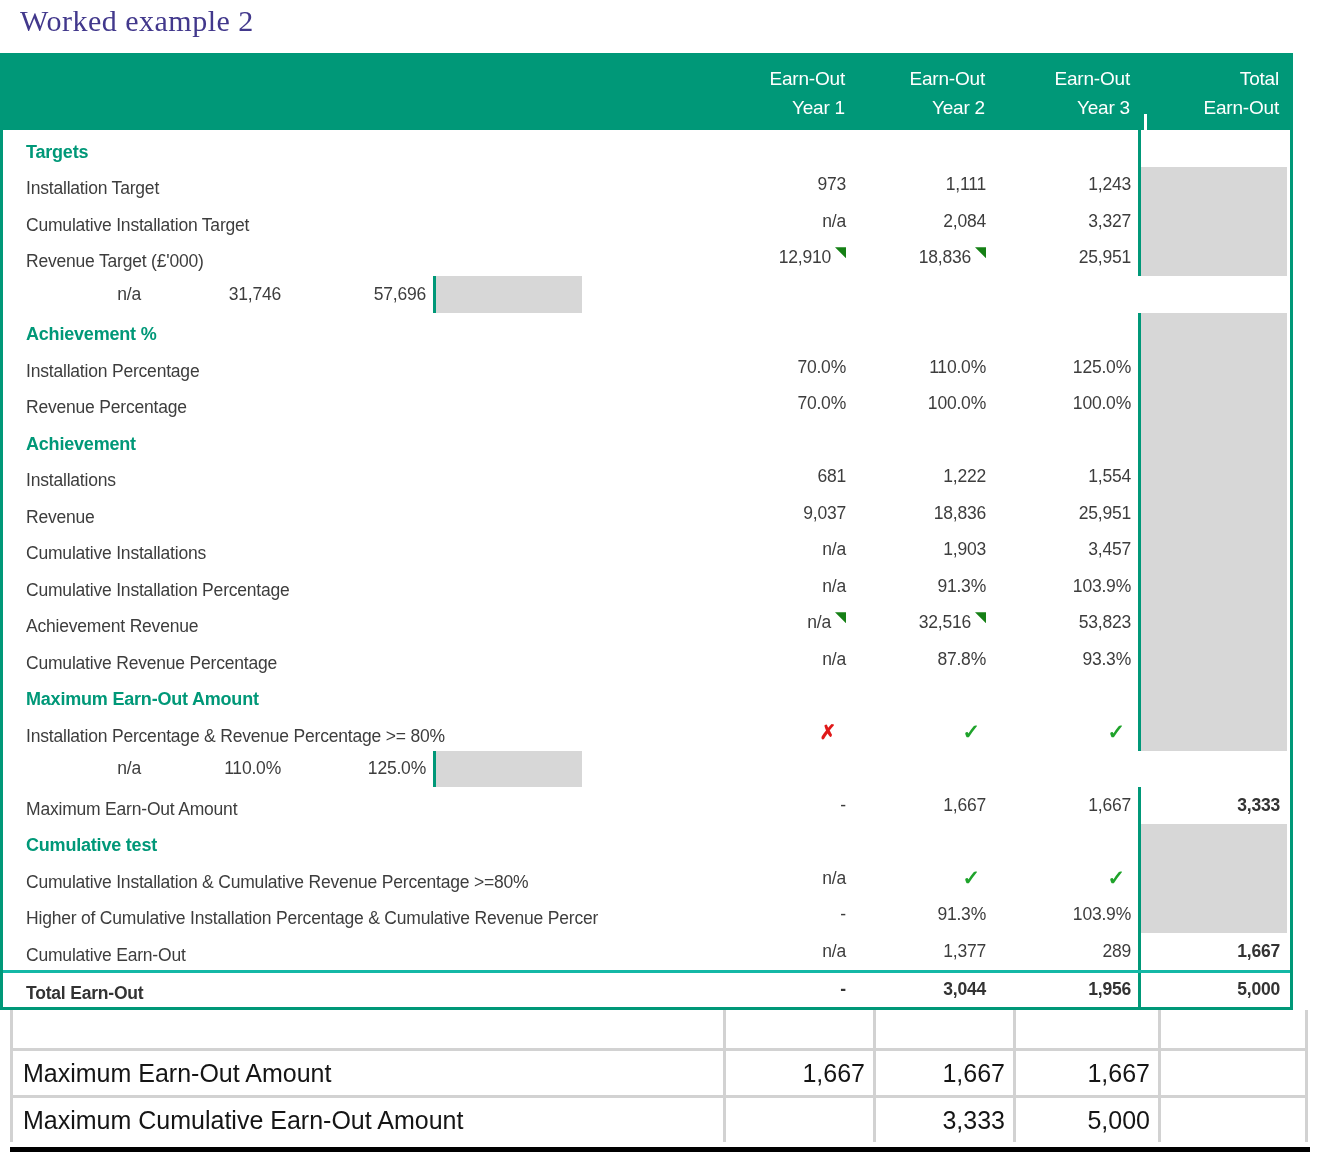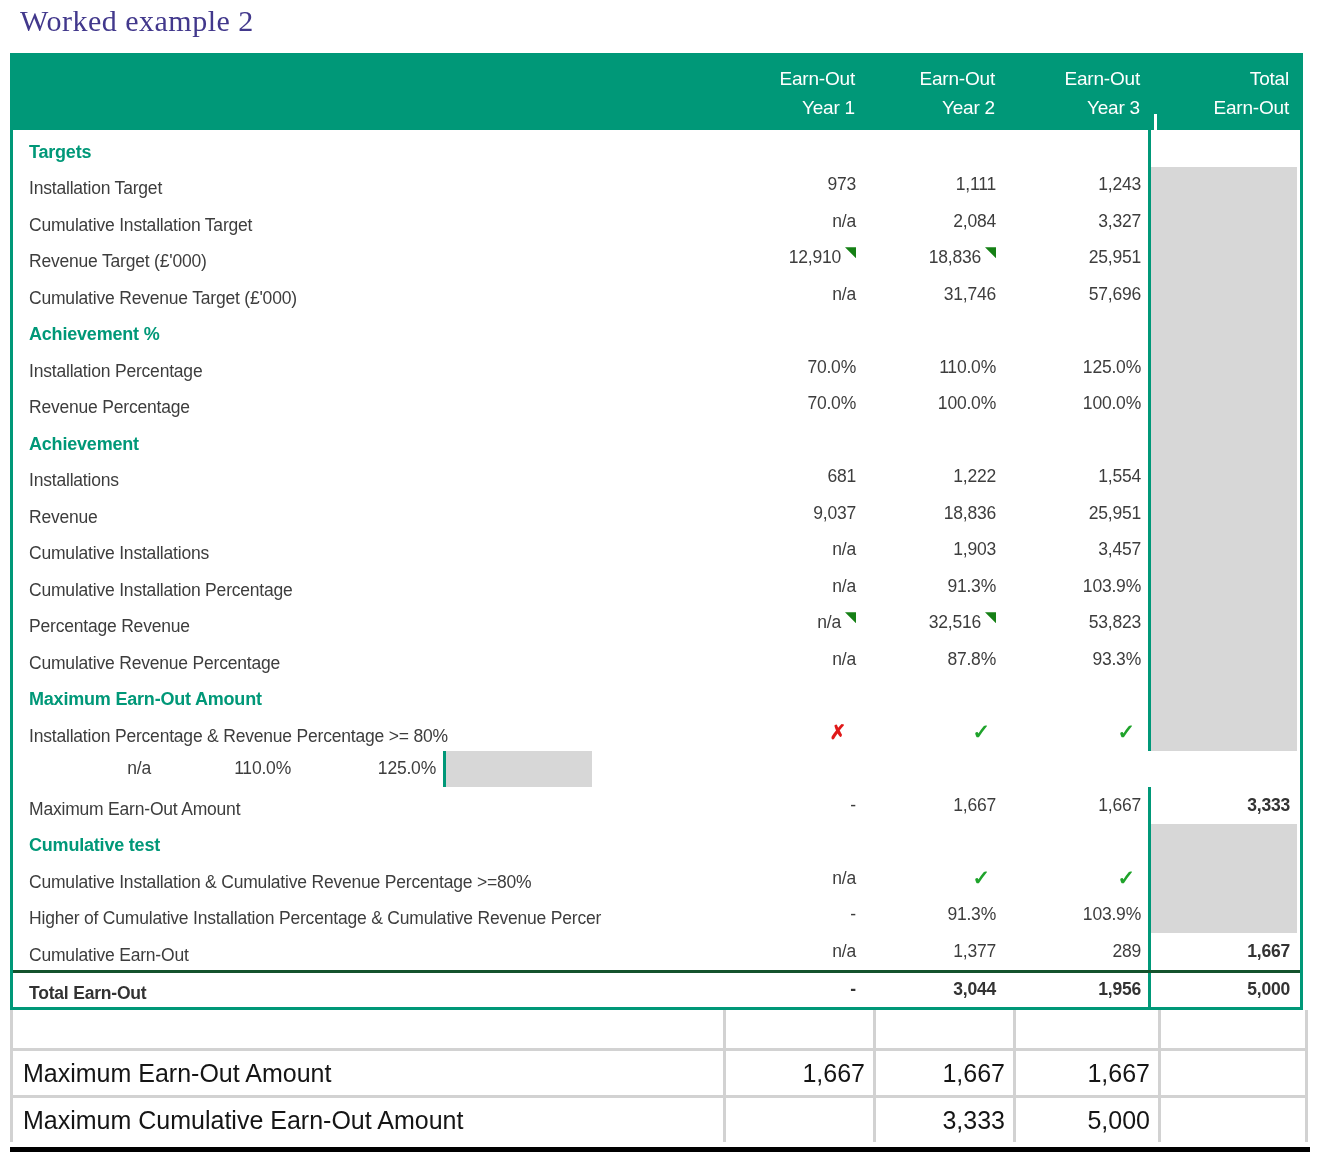--- a/index.html
+++ b/index.html
@@ -4,39 +4,39 @@
 <style>
   html,body{margin:0;padding:0;background:#fff;}
   .page{position:relative;width:1320px;height:1166px;background:#fff;
         font-family:"Liberation Sans",sans-serif;overflow:hidden;}
 
   
   .title{position:absolute;left:20px;top:4px;font-family:"Liberation Serif",serif;
          font-size:30px;color:#42388c;letter-spacing:.5px;}
 
   
-  .main-table{position:absolute;left:10px;top:53px;width:1293px;
+  .main-table{position:absolute;left:0;top:53px;width:1293px;
               border-left:3px solid #009878;border-right:3px solid #009878;
               box-sizing:border-box;letter-spacing:-0.2px;}
   .thead{display:flex;height:77px;background:#009878;color:#fff;
          font-size:19px;box-sizing:border-box;padding-top:11px;position:relative;}
   .thead .hlabel{width:705px;}
   .thead .hcell{text-align:right;padding-right:8px;line-height:29px;box-sizing:border-box;}
   .hc1{width:145px;}.hc2{width:140px;}.hc3{width:145px;}.hc4{width:149px;}
   .hdr-divider{position:absolute;left:1141px;bottom:0;width:3px;height:16px;background:#ffffff;}
 
   .row{display:flex;height:36.5px;align-items:center;font-size:17.5px;color:#3d3d3d;box-sizing:border-box;}
-  .row .label{width:705px;padding-left:16px;box-sizing:border-box;white-space:nowrap;overflow:hidden;margin-top:8px;}
+  .row .label{width:705px;padding-left:23px;box-sizing:border-box;white-space:nowrap;overflow:hidden;margin-top:8px;}
   .row .cell{text-align:right;padding-right:7px;box-sizing:border-box;white-space:nowrap;}
   .row .c1{width:145px;}.row .c2{width:140px;}.row .c3{width:145px;}
   .row .ctotal{width:149px;border-left:3px solid #009878;background:#d7d7d7;
                align-self:stretch;display:flex;align-items:center;justify-content:flex-end;}
   .row .ctotal.white{background:#fff;}
   .row.section .label{color:#009878;font-weight:bold;font-size:18px;}
-  .row.total-row{height:40px;border-top:3px solid #14532d;border-bottom:3px solid #009878;font-weight:bold;color:#333;}
+  .row.total-row{height:40px;border-top:3px solid #14b8a6;border-bottom:3px solid #009878;font-weight:bold;color:#333;}
   .bold{font-weight:bold;color:#333;}
   .icon-check{color:#1fa32b;font-size:21px;font-weight:bold;padding-right:6px;}
   .icon-cross{color:#e01919;font-size:20px;font-weight:bold;padding-right:10px;}
   .flag{display:inline-block;width:11px;height:11px;background:#158015;
         clip-path:polygon(0 0,100% 0,100% 100%);margin-left:4px;position:relative;top:-5px;}
 
   
   .summary{position:absolute;left:10px;top:1010px;width:1298px;
            border-left:3px solid #d2d2d2;box-sizing:border-box;font-size:25px;color:#151515;}
   .srow{display:flex;box-sizing:border-box;}
@@ -110,21 +110,20 @@
         <div class="row">
           <div class="label">Revenue Target (£'000)</div>
           <div class="cell c1"><span>12,910</span><span class="flag"></span></div>
           <div class="cell c2"><span>18,836</span><span class="flag"></span></div>
           <div class="cell c3"><span>25,951</span></div>
           <div class="cell ctotal">
             <span></span>
           </div>
         </div>
         <div class="row">
-          <div class="label">Cumulative Revenue Target (£'000)</div>
           <div class="cell c1"><span>n/a</span></div>
           <div class="cell c2"><span>31,746</span></div>
           <div class="cell c3"><span>57,696</span></div>
           <div class="cell ctotal">
             <span></span>
           </div>
         </div>
         <div class="row section">
           <div class="label">Achievement %</div>
           <div class="cell c1"><span></span></div>
@@ -191,21 +190,21 @@
         <div class="row">
           <div class="label">Cumulative Installation Percentage</div>
           <div class="cell c1"><span>n/a</span></div>
           <div class="cell c2"><span>91.3%</span></div>
           <div class="cell c3"><span>103.9%</span></div>
           <div class="cell ctotal">
             <span></span>
           </div>
         </div>
         <div class="row">
-          <div class="label">Percentage Revenue</div>
+          <div class="label">Achievement Revenue</div>
           <div class="cell c1"><span>n/a</span><span class="flag"></span></div>
           <div class="cell c2"><span>32,516</span><span class="flag"></span></div>
           <div class="cell c3"><span>53,823</span></div>
           <div class="cell ctotal">
             <span></span>
           </div>
         </div>
         <div class="row">
           <div class="label">Cumulative Revenue Percentage</div>
           <div class="cell c1"><span>n/a</span></div>

